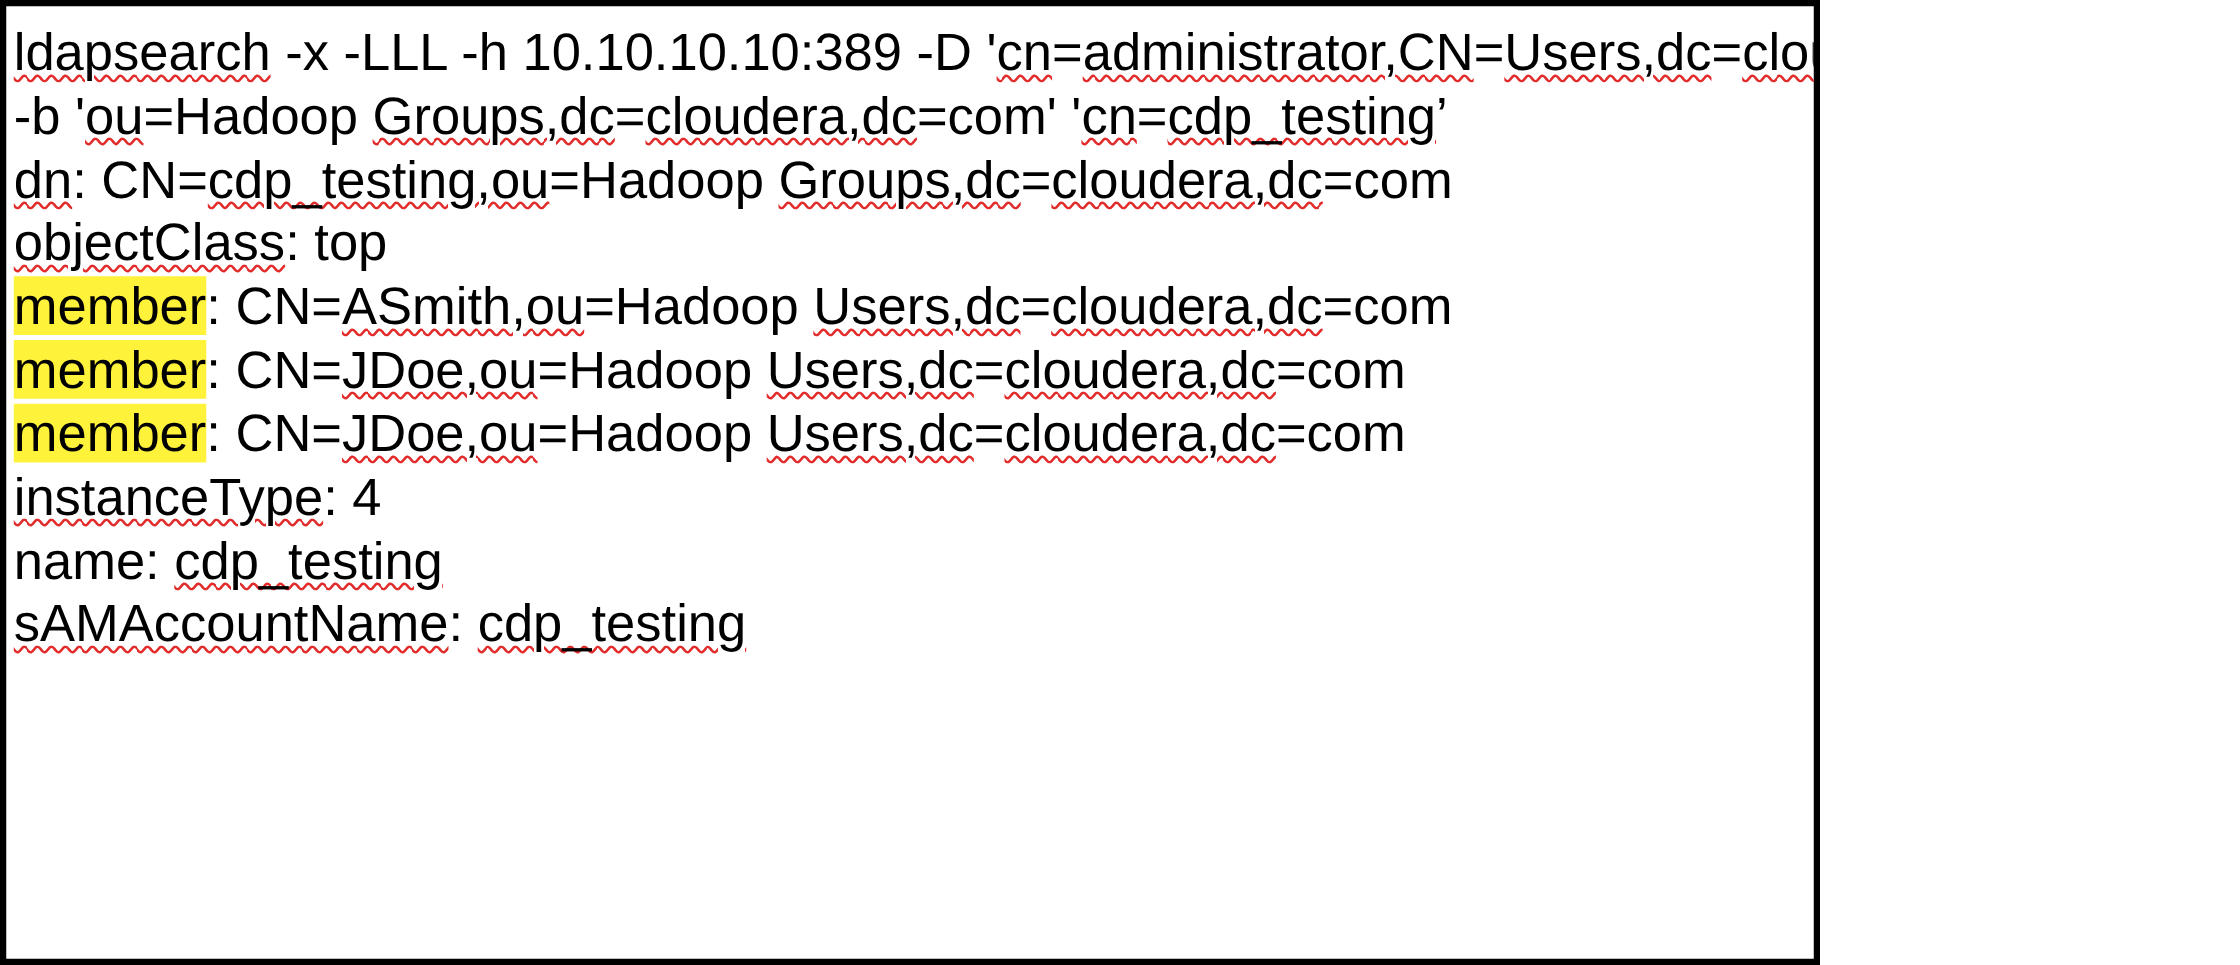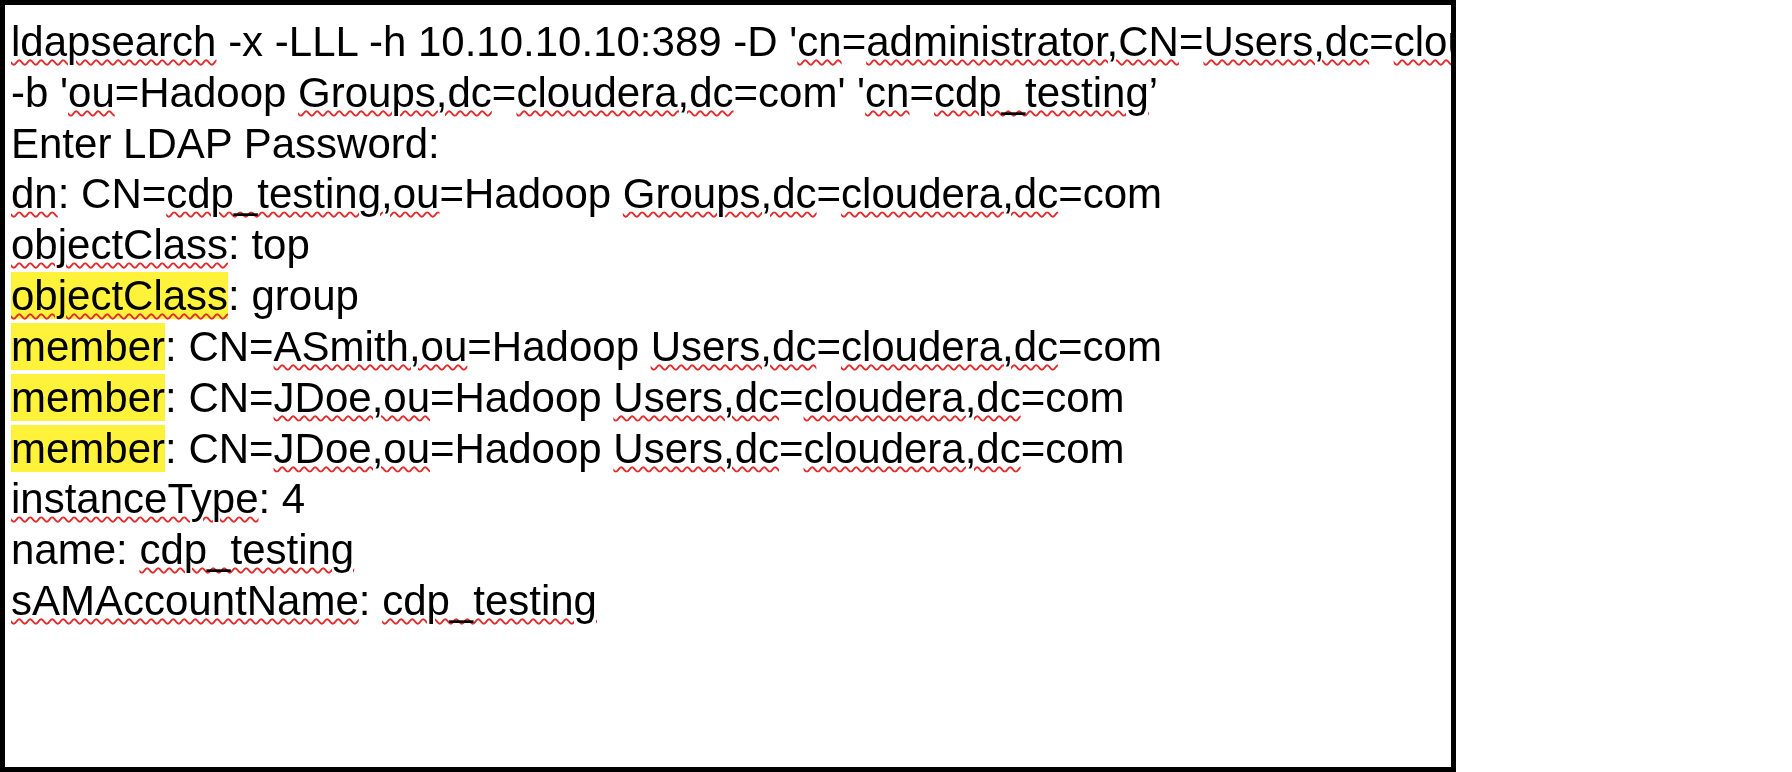--- a/index.html
+++ b/index.html
@@ -41,35 +41,29 @@
 <div class="frame">
 
   <div class="line">
     <span class="sp">ldapsearch</span><span> -x -LLL -h 10.10.10.10:389 -D '</span><span class="sp">cn</span><span>=</span><span class="sp">administrator,CN</span><span>=</span><span class="sp">Users,dc</span><span>=</span><span class="sp">cloudera,dc</span><span>=com' -W</span>
   </div>
 
   <div class="line">
     <span>-b '</span><span class="sp">ou</span><span>=Hadoop </span><span class="sp">Groups,dc</span><span>=</span><span class="sp">cloudera,dc</span><span>=com' '</span><span class="sp">cn</span><span>=</span><span class="sp">cdp_testing</span><span>’</span>
   </div>
 
-  <div class="line">
-    <span>Enter LDAP Password:</span>
-  </div>
 
   <div class="line">
     <span class="sp">dn</span><span>: CN=</span><span class="sp">cdp_testing,ou</span><span>=Hadoop </span><span class="sp">Groups,dc</span><span>=</span><span class="sp">cloudera,dc</span><span>=com</span>
   </div>
 
   <div class="line">
     <span class="sp">objectClass</span><span>: top</span>
   </div>
 
-  <div class="line">
-    <span class="hl sp">objectClass</span><span>: group</span>
-  </div>
 
 
   <div class="line">
     <span class="hl">member</span><span>: CN=</span><span class="sp">ASmith,ou</span><span>=Hadoop </span><span class="sp">Users,dc</span><span>=</span><span class="sp">cloudera,dc</span><span>=com</span>
   </div>
 
   <div class="line">
     <span class="hl">member</span><span>: CN=</span><span class="sp">JDoe,ou</span><span>=Hadoop </span><span class="sp">Users,dc</span><span>=</span><span class="sp">cloudera,dc</span><span>=com</span>
   </div>
 

